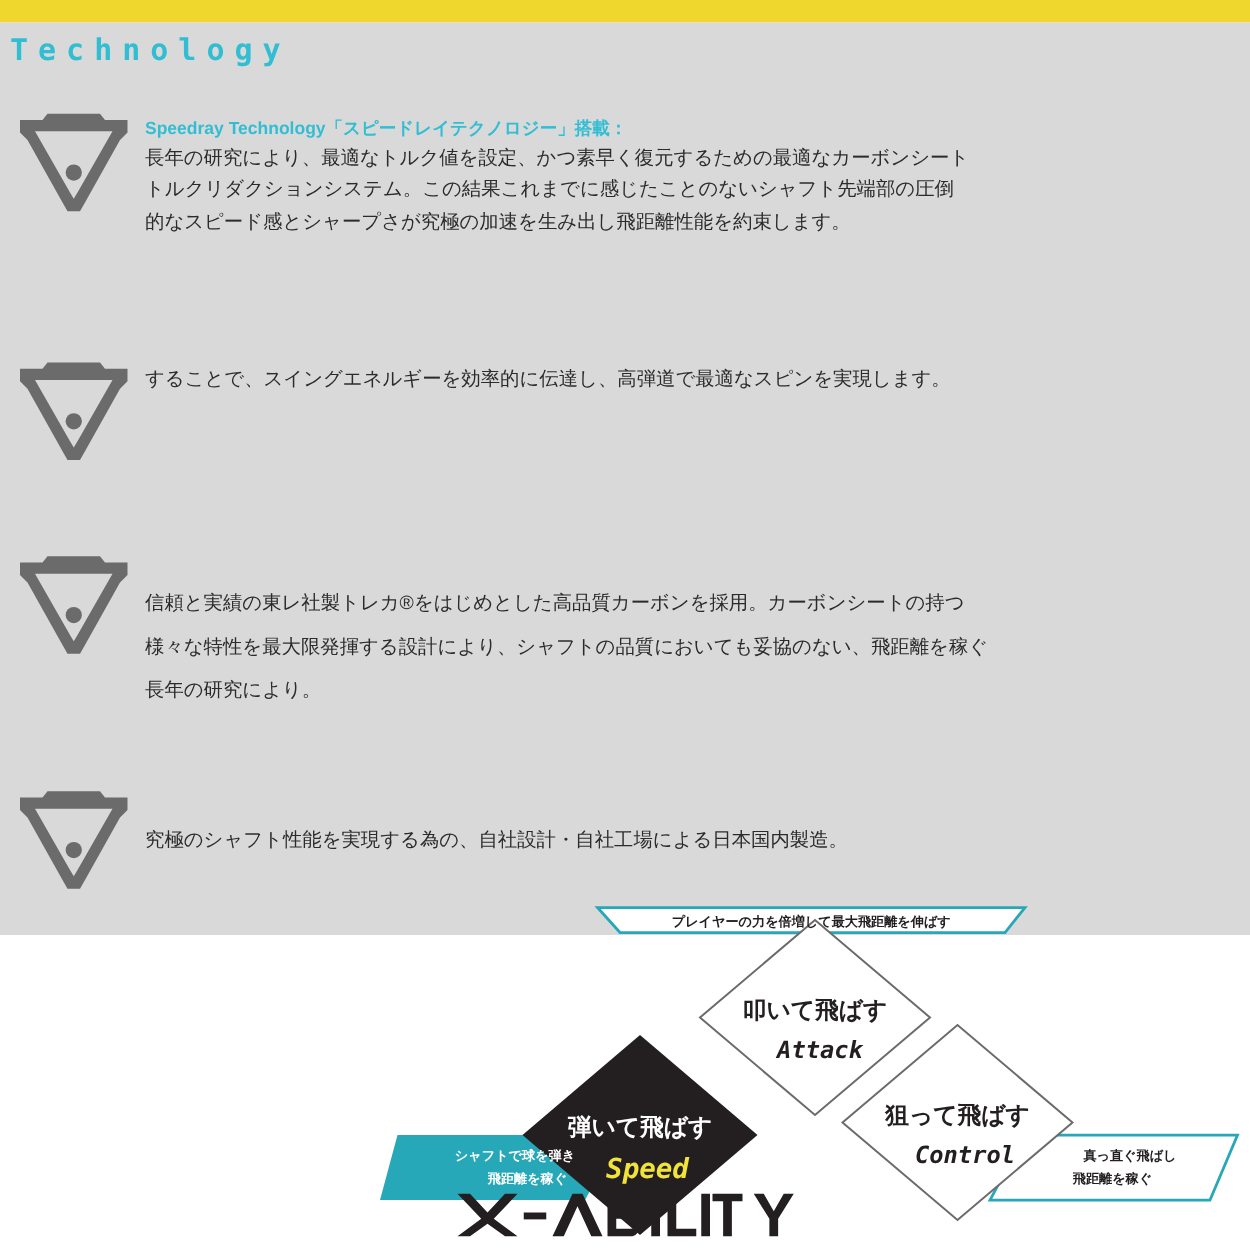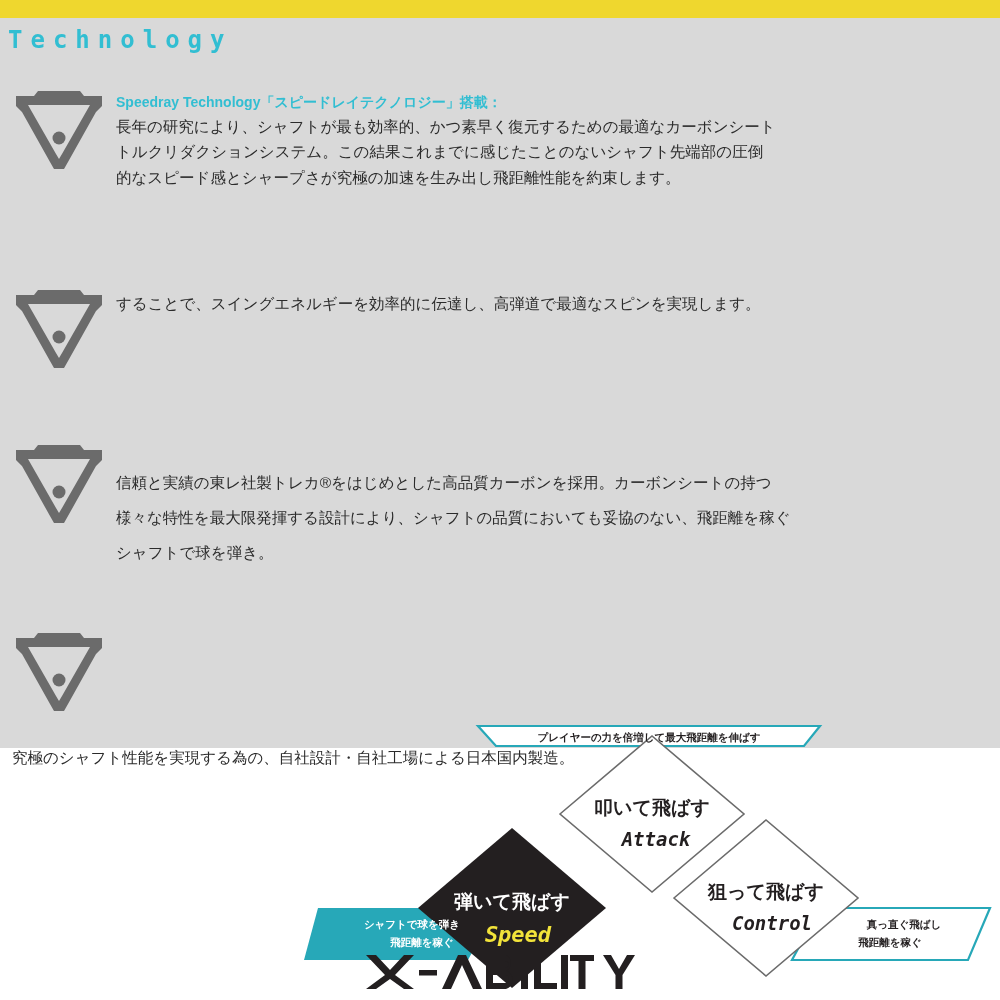--- a/index.html
+++ b/index.html
@@ -83,21 +83,21 @@
   }
   .feat-single {
     color: #2b2b2b;
     font-size: 15.5px;
     font-weight: 500;
   }
 
   #feature-1 { left: 12px; top: 88px;  width: 976px; }
   #feature-2 { left: 12px; top: 285px; width: 976px; }
   #feature-3 { left: 12px; top: 440px; width: 976px; }
-  #feature-4 { left: 12px; top: 628px; width: 976px; flex-direction: column; }
+  #feature-4 { left: 12px; top: 628px; width: 976px; }
 
   #feature-2 .tri-icon,
   #feature-3 .tri-icon,
   #feature-4 .tri-icon { margin-top: 2px; }
 
   #feature-3 .feature-text { padding-top: 14px; }
   #feature-4 .feature-text { padding-top: 34px; }
   #feature-2 .feature-text { padding-top: 6px; }
   #feature-1 .feature-text { padding-top: 4px; }
 
@@ -132,21 +132,21 @@
     <div class="tri-icon">
       <svg viewBox="0 0 94 84" width="94" height="84" aria-hidden="true">
         <path d="M4 8 L22 8 L26 3 L68 3 L72 8 L90 8 L90 18 L84 24 L56 74 L52 81 L42 81 L38 74 L10 24 L4 18 Z
                  M16 17 L78 17 L50 66 L47 71 L44 66 Z" fill="#6b6b6b" fill-rule="evenodd"></path>
         <circle cx="47" cy="50" r="6.5" fill="#6b6b6b"></circle>
       </svg>
     </div>
     <div class="feature-text">
       <div class="feat-head" style="color: rgb(50, 190, 210);">Speedray Technology「スピードレイテクノロジー」搭載：</div>
       <div class="feat-body">
-        <div>長年の研究により、シャフトが最も効率的、かつ素早く復元するための最適なカーボンシート</div>
+        <div>長年の研究により、最適なトルク値を設定、かつ素早く復元するための最適なカーボンシート</div>
         <div>トルクリダクションシステム。この結果これまでに感じたことのないシャフト先端部の圧倒</div>
         <div>的なスピード感とシャープさが究極の加速を生み出し飛距離性能を約束します。</div>
       </div>
     </div>
   </div>
 
   <div class="feature" id="feature-2">
     <div class="tri-icon">
       <svg viewBox="0 0 94 84" width="94" height="84" aria-hidden="true">
         <path d="M4 8 L22 8 L26 3 L68 3 L72 8 L90 8 L90 18 L84 24 L56 74 L52 81 L42 81 L38 74 L10 24 L4 18 Z
@@ -166,21 +166,21 @@
       <svg viewBox="0 0 94 84" width="94" height="84" aria-hidden="true">
         <path d="M4 8 L22 8 L26 3 L68 3 L72 8 L90 8 L90 18 L84 24 L56 74 L52 81 L42 81 L38 74 L10 24 L4 18 Z
                  M16 17 L78 17 L50 66 L47 71 L44 66 Z" fill="#6b6b6b" fill-rule="evenodd"></path>
         <circle cx="47" cy="50" r="6.5" fill="#6b6b6b"></circle>
       </svg>
     </div>
     <div class="feature-text">
       <div class="feat-body loose">
         <div>信頼と実績の東レ社製トレカ®をはじめとした高品質カーボンを採用。カーボンシートの持つ</div>
         <div>様々な特性を最大限発揮する設計により、シャフトの品質においても妥協のない、飛距離を稼ぐ</div>
-        <div>シャフトで球を弾き。</div>
+        <div>長年の研究により。</div>
       </div>
     </div>
   </div>
 
   <div class="feature" id="feature-4">
     <div class="tri-icon">
       <svg viewBox="0 0 94 84" width="94" height="84" aria-hidden="true">
         <path d="M4 8 L22 8 L26 3 L68 3 L72 8 L90 8 L90 18 L84 24 L56 74 L52 81 L42 81 L38 74 L10 24 L4 18 Z
                  M16 17 L78 17 L50 66 L47 71 L44 66 Z" fill="#6b6b6b" fill-rule="evenodd"></path>
         <circle cx="47" cy="50" r="6.5" fill="#6b6b6b"></circle>

